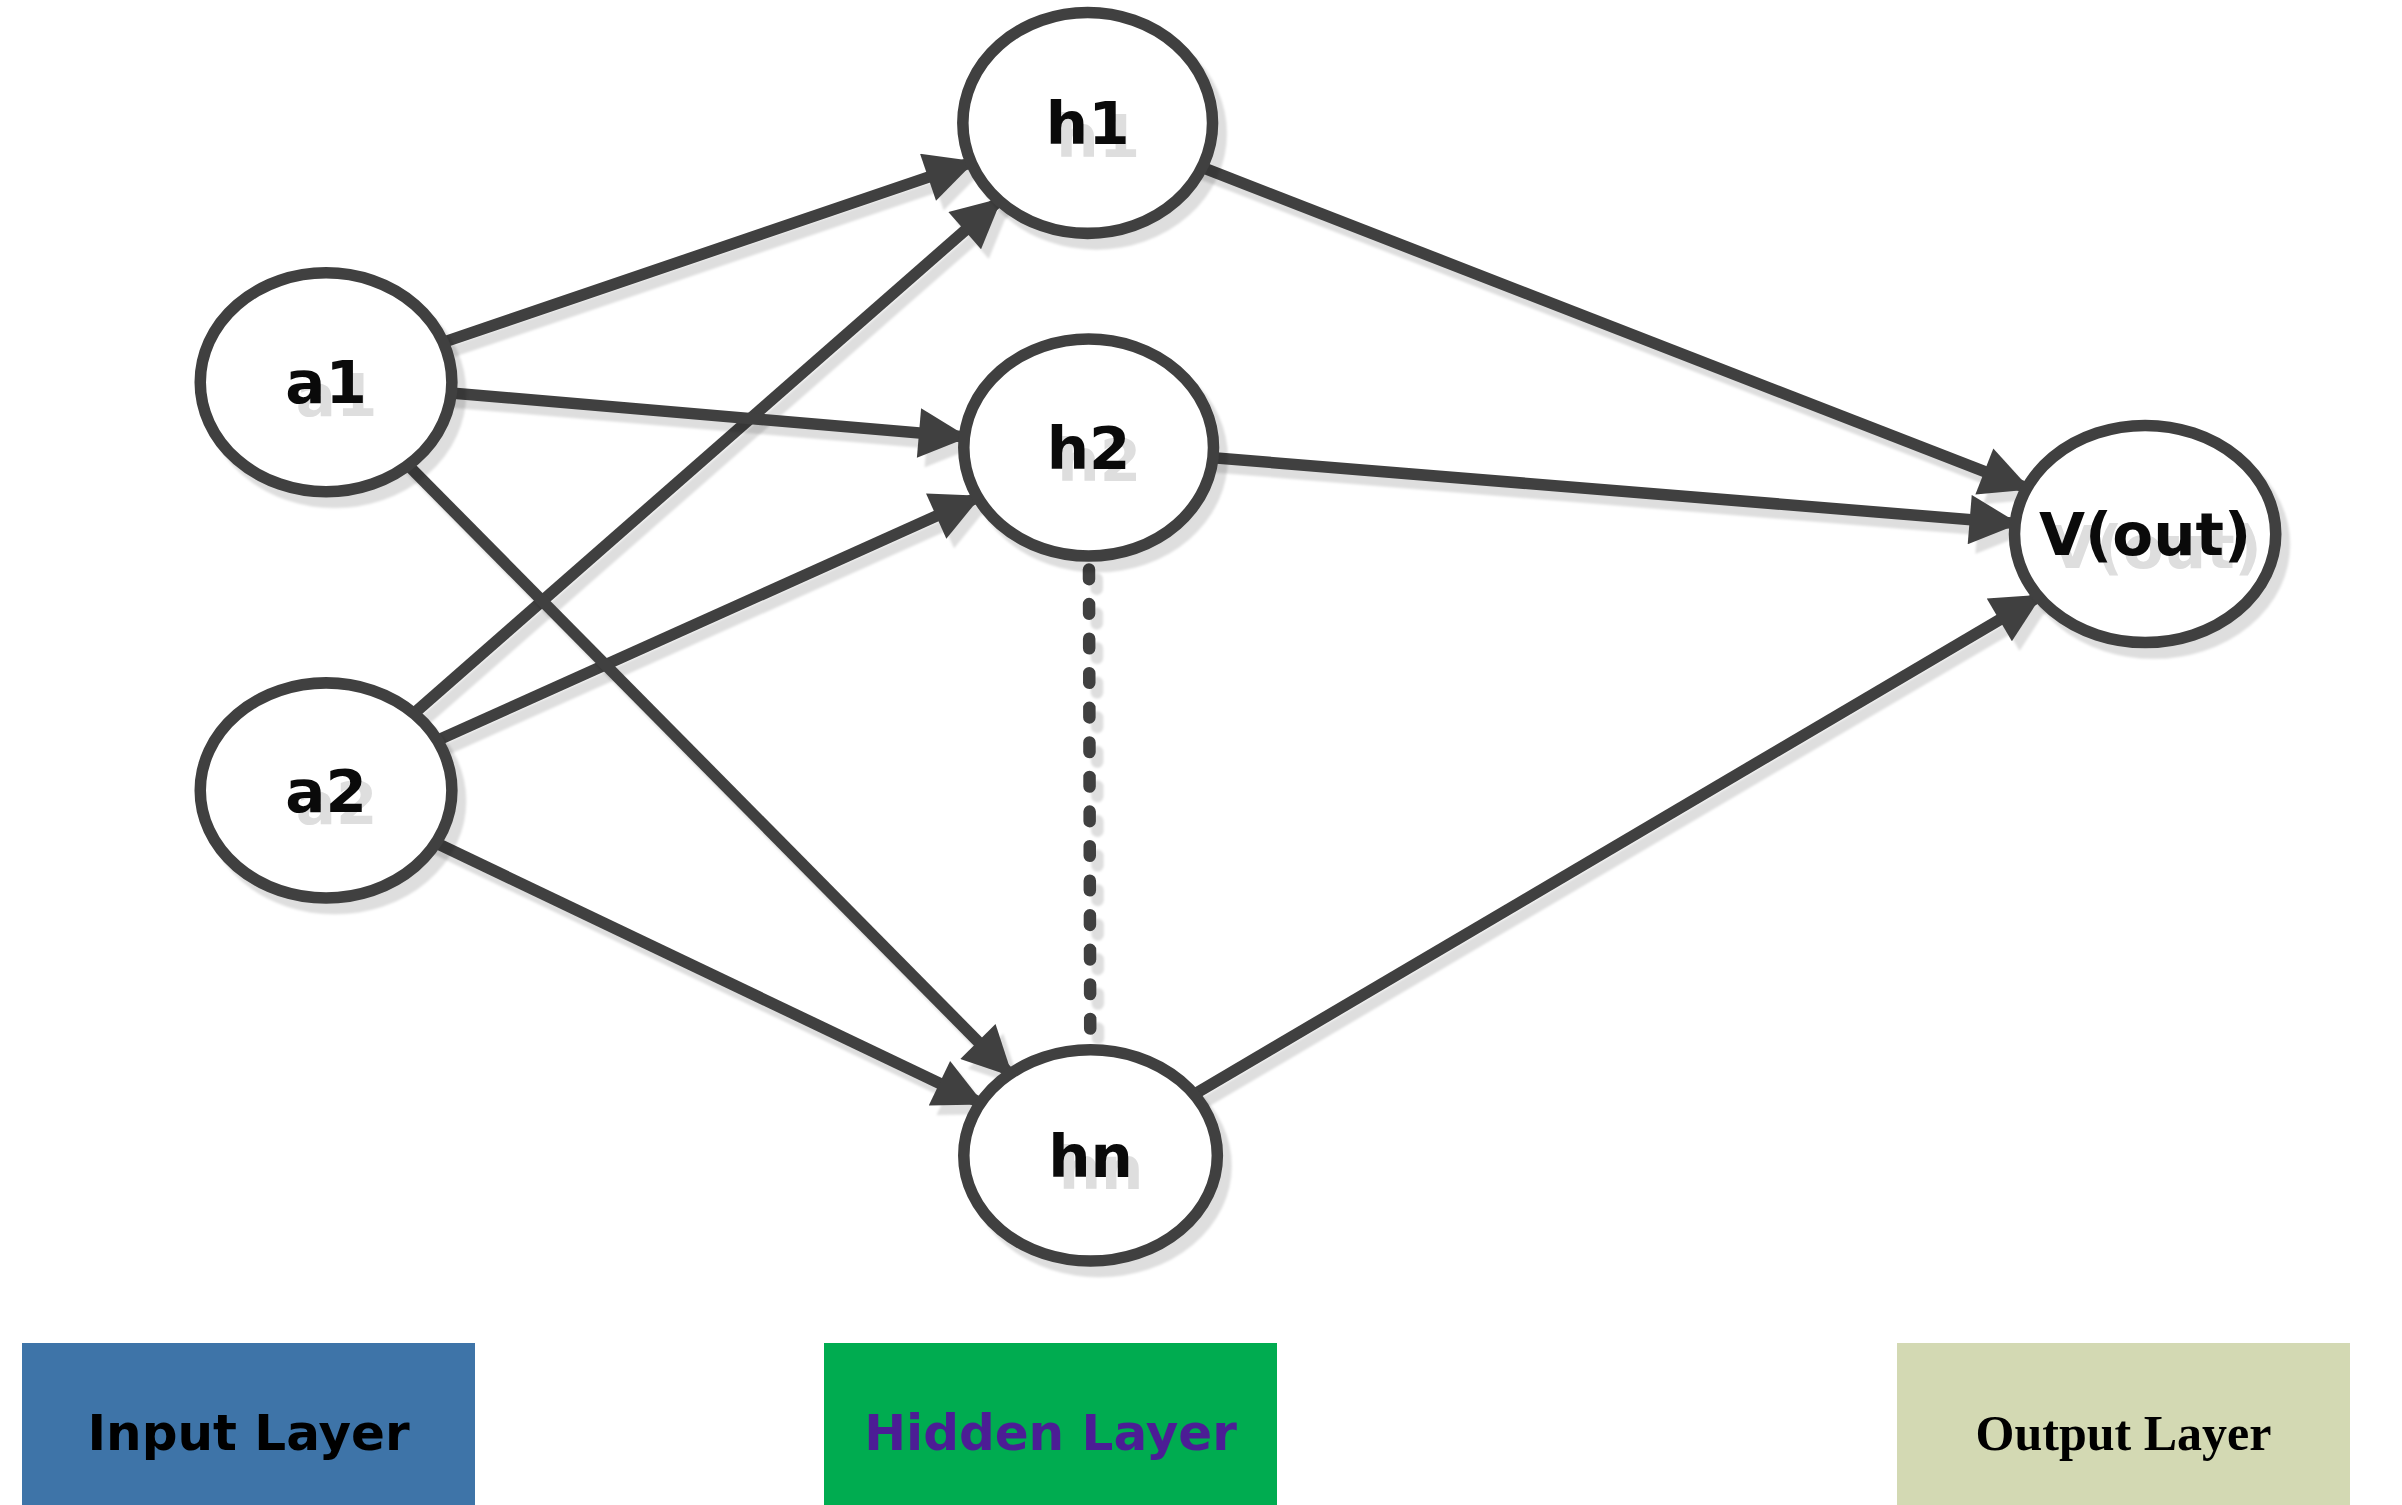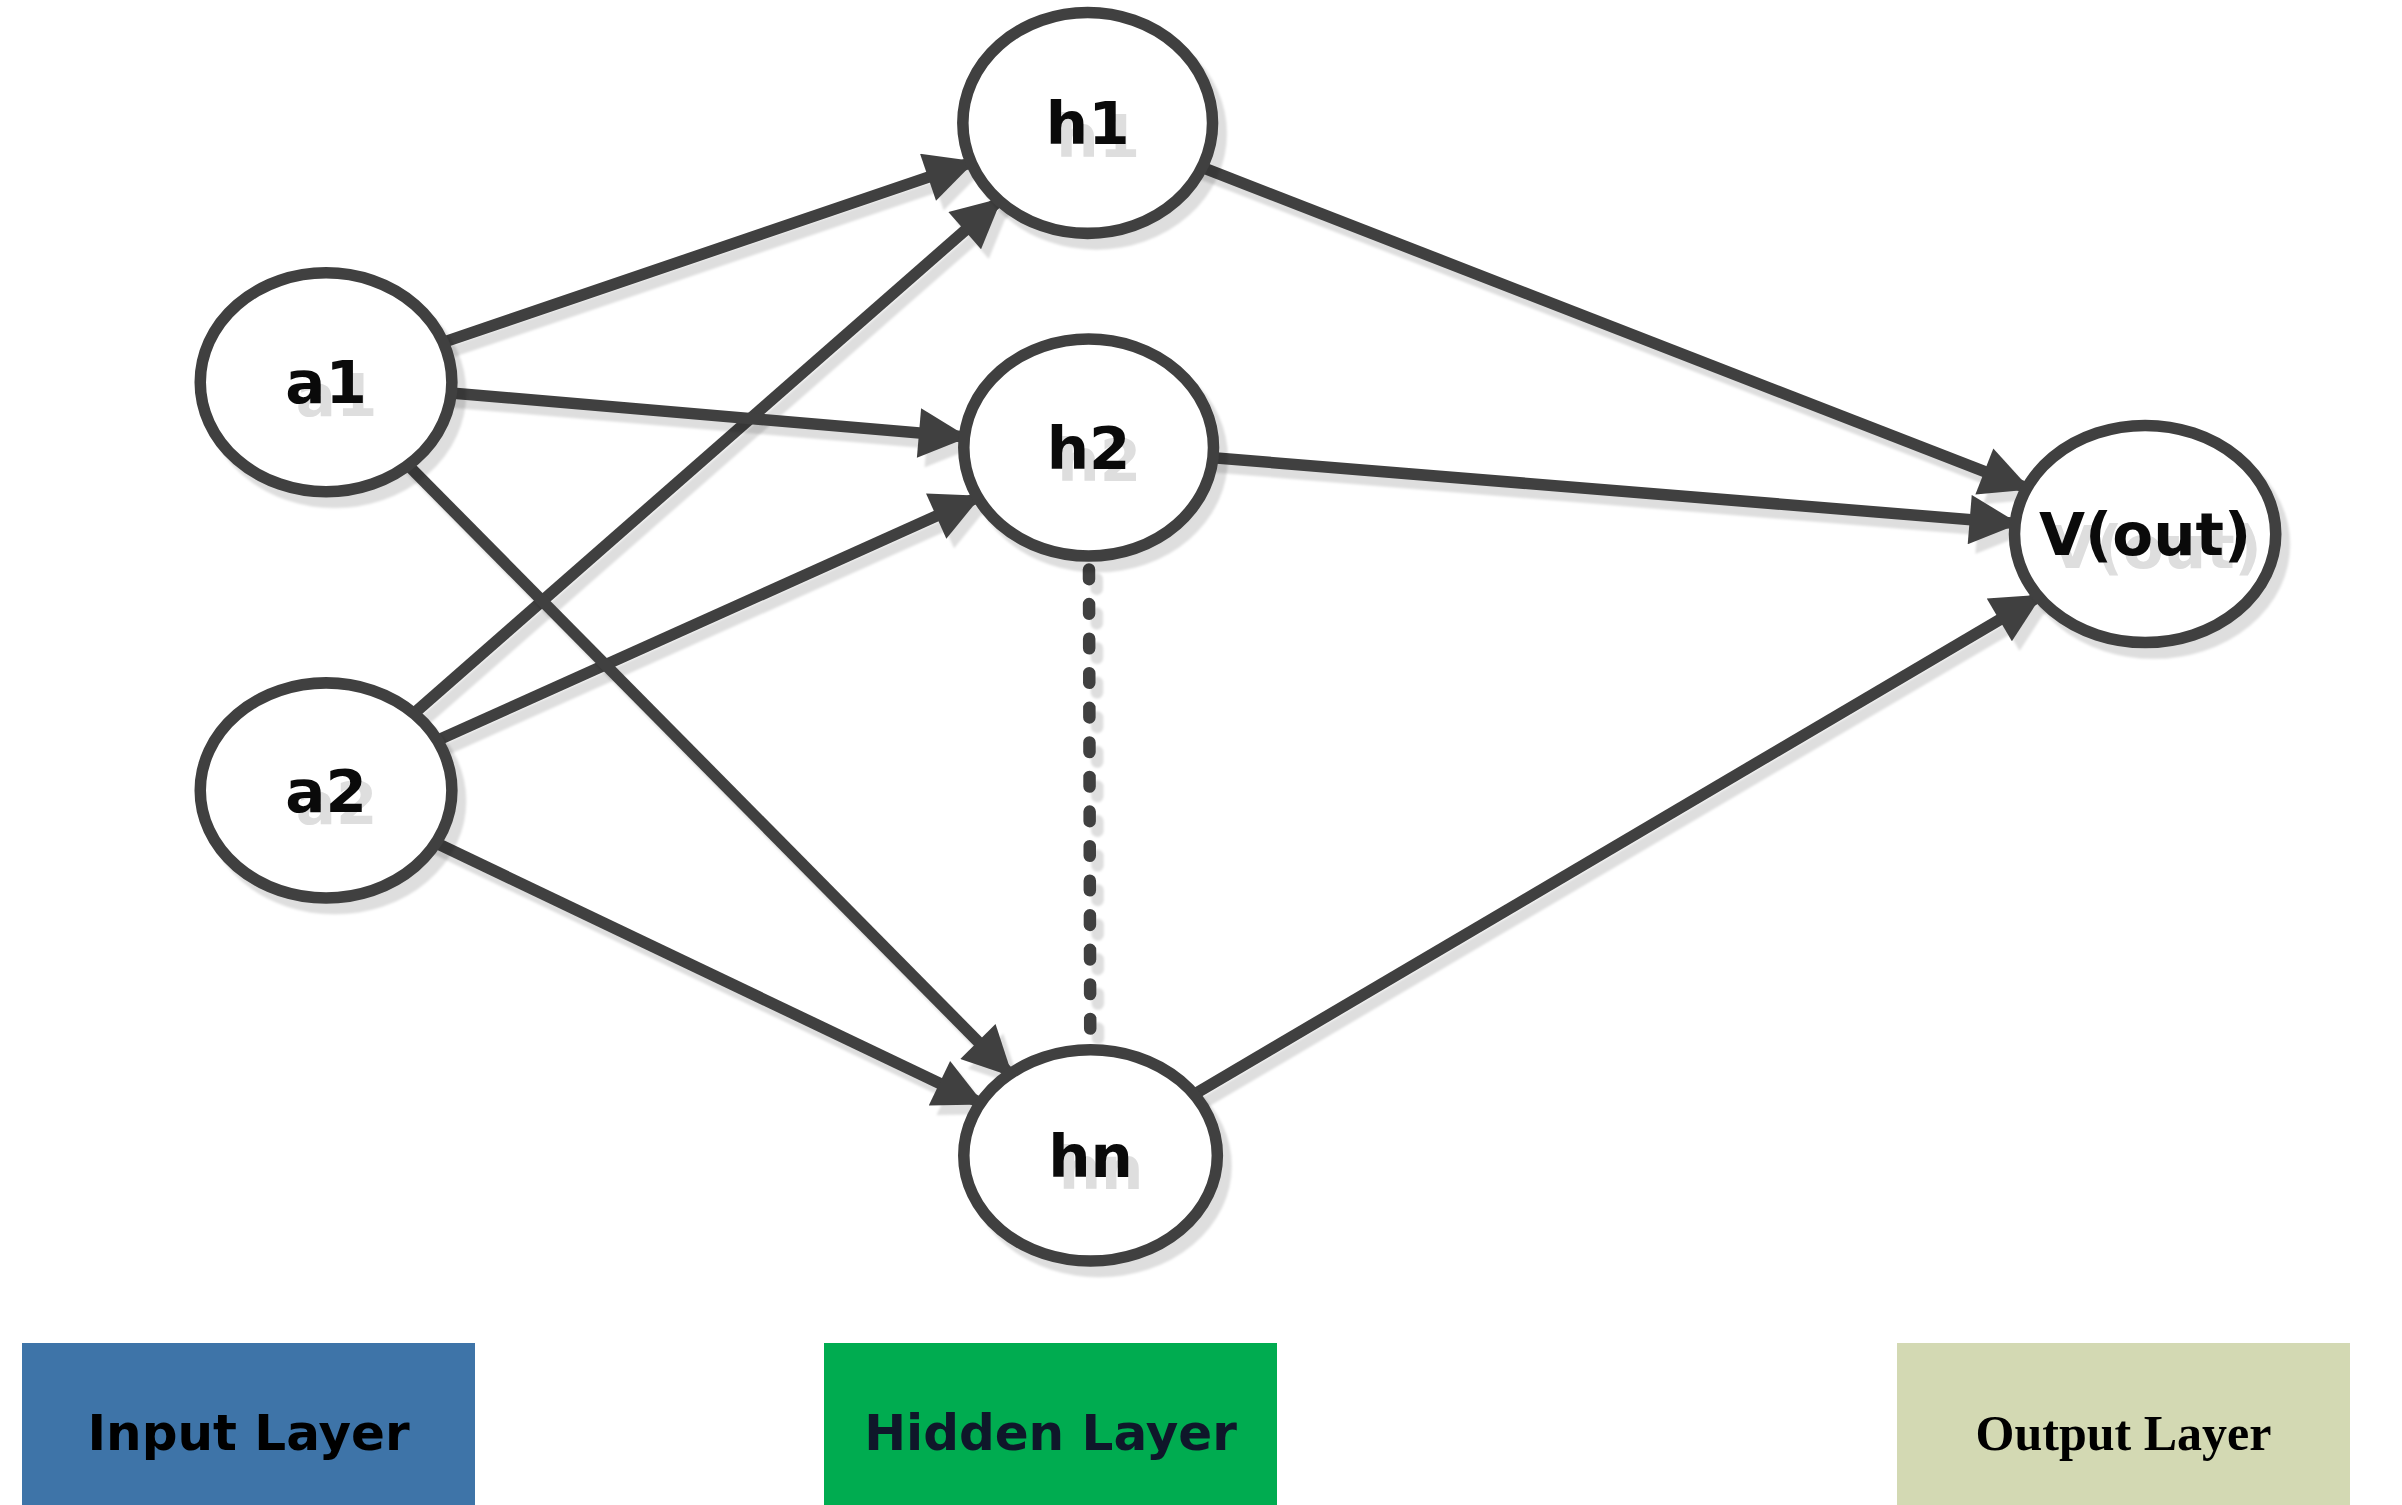--- a/index.html
+++ b/index.html
@@ -106,19 +106,19 @@
         <ellipse cx="2233" cy="556" rx="136" ry="113" fill="#ffffff" stroke="#404040" stroke-width="12"></ellipse>
         <text x="2244" y="591" text-anchor="middle" fill="#dedede">V(out)</text>
         <text x="2233" y="578" text-anchor="middle" fill="#0a0a0a">V(out)</text>
       </g>
     </svg>
 
   <div class="legend-box" id="legend-input" style="background: rgb(62, 116, 168);">
     <span style="color: rgb(0, 0, 0);">Input Layer</span>
   </div>
   <div class="legend-box" id="legend-hidden" style="background: rgb(0, 172, 80);">
-    <span style="color: #0f172a;">Hidden Layer</span>
+    <span style="color: #4c1d95;">Hidden Layer</span>
   </div>
   <div class="legend-box" id="legend-output" style="background: rgb(211, 217, 179);">
     <span style="color: rgb(0, 0, 0); font-family: Liberation Serif, serif;">Output Layer</span>
   </div>
 </div>
 
 
 </body></html>

